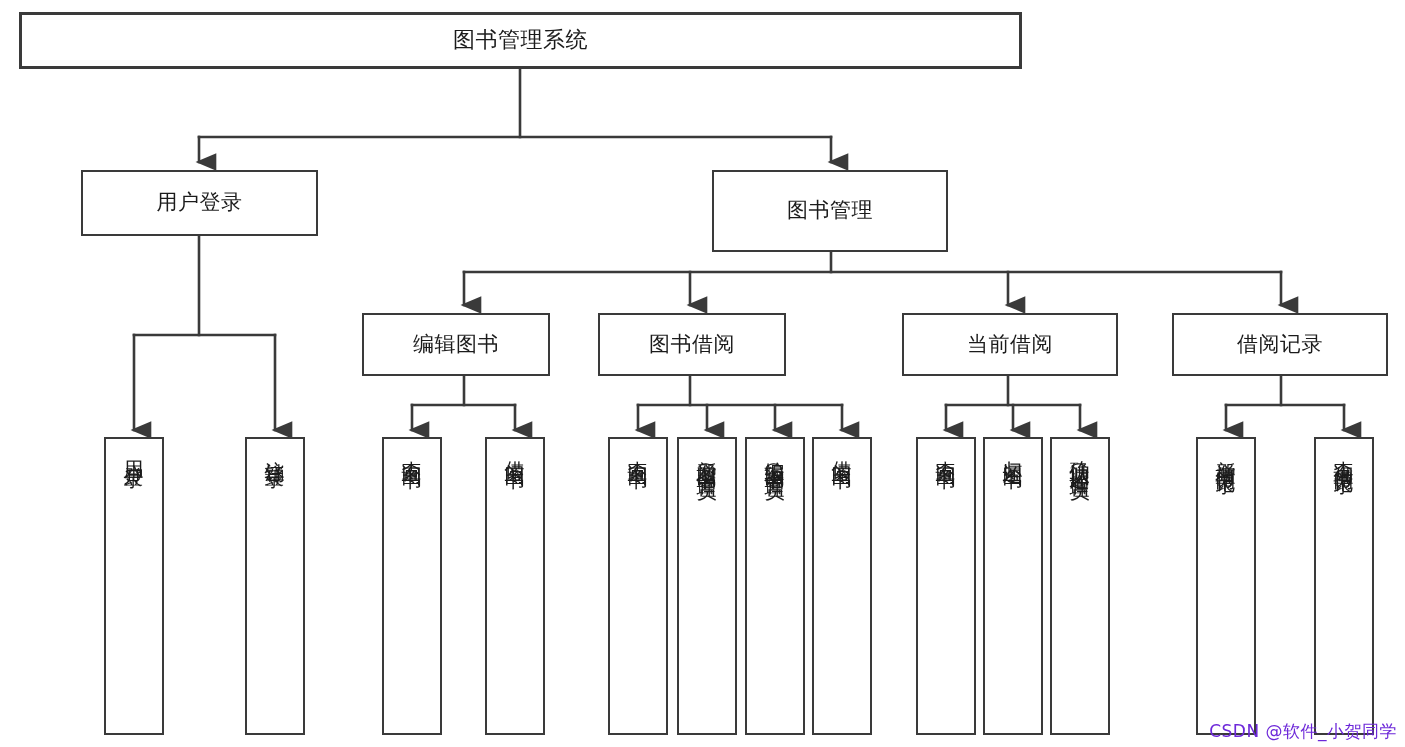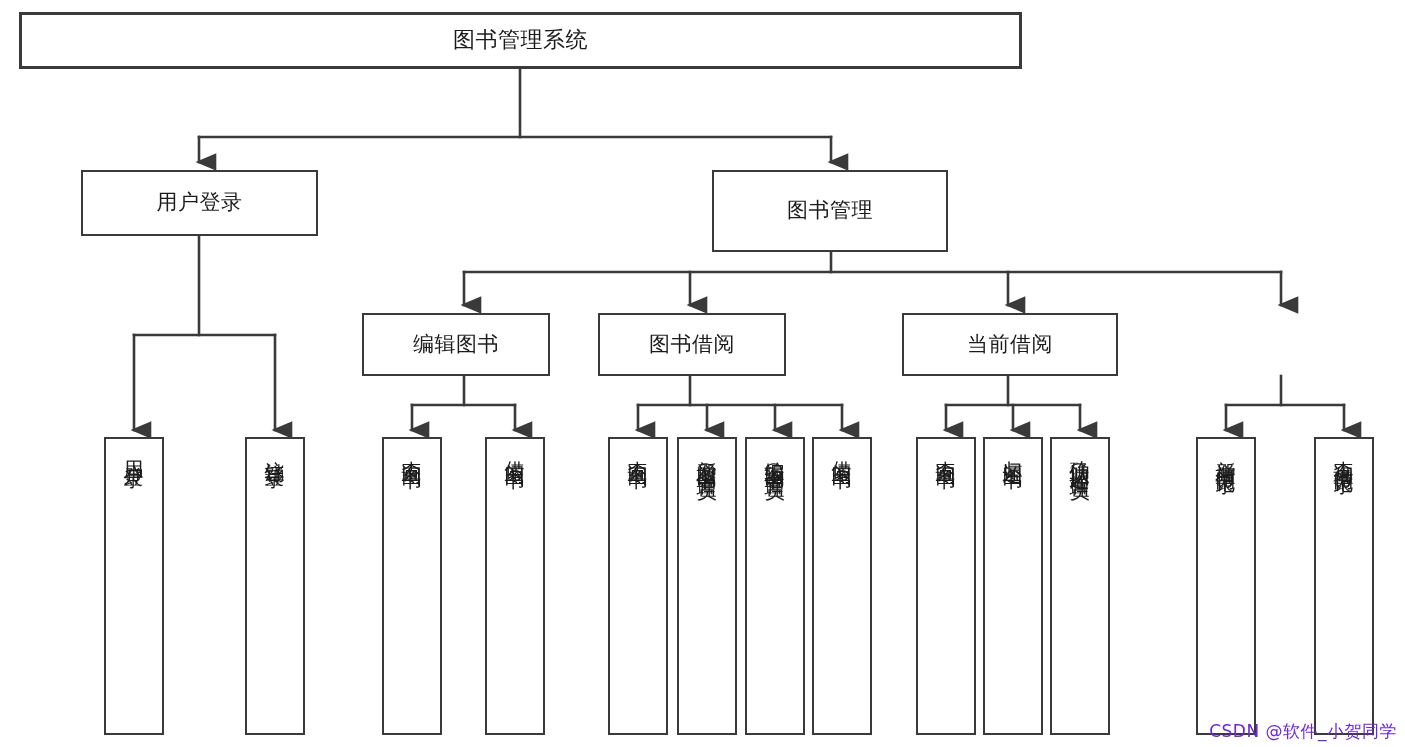--- a/index.html
+++ b/index.html
@@ -119,20 +119,23 @@
 
   <div class="node h" style="left:362px;top:313px;width:188px;height:63px;">
     <span class="label">编辑图书</span>
   </div>
   <div class="node h" style="left:598px;top:313px;width:188px;height:63px;text-align:right;">
     <span class="label">图书借阅</span>
   </div>
   <div class="node h" style="left:902px;top:313px;width:216px;height:63px;text-align:center;">
     <span class="label">当前借阅</span>
   </div>
+  <div class="node h" style="left:1172px;top:313px;width:216px;height:63px;">
+    <span class="label">借阅记录</span>
+  </div>
 
   <div class="node v" style="left:104px;top:437px;width:60px;height:298px;">
     <span class="label">用户登录</span>
   </div>
   <div class="node v" style="left:245px;top:437px;width:60px;height:298px;">
     <span class="label">注销登录</span>
   </div>
 
   <div class="node v" style="left:382px;top:437px;width:60px;height:298px;">
     <span class="label">查询图书</span>

